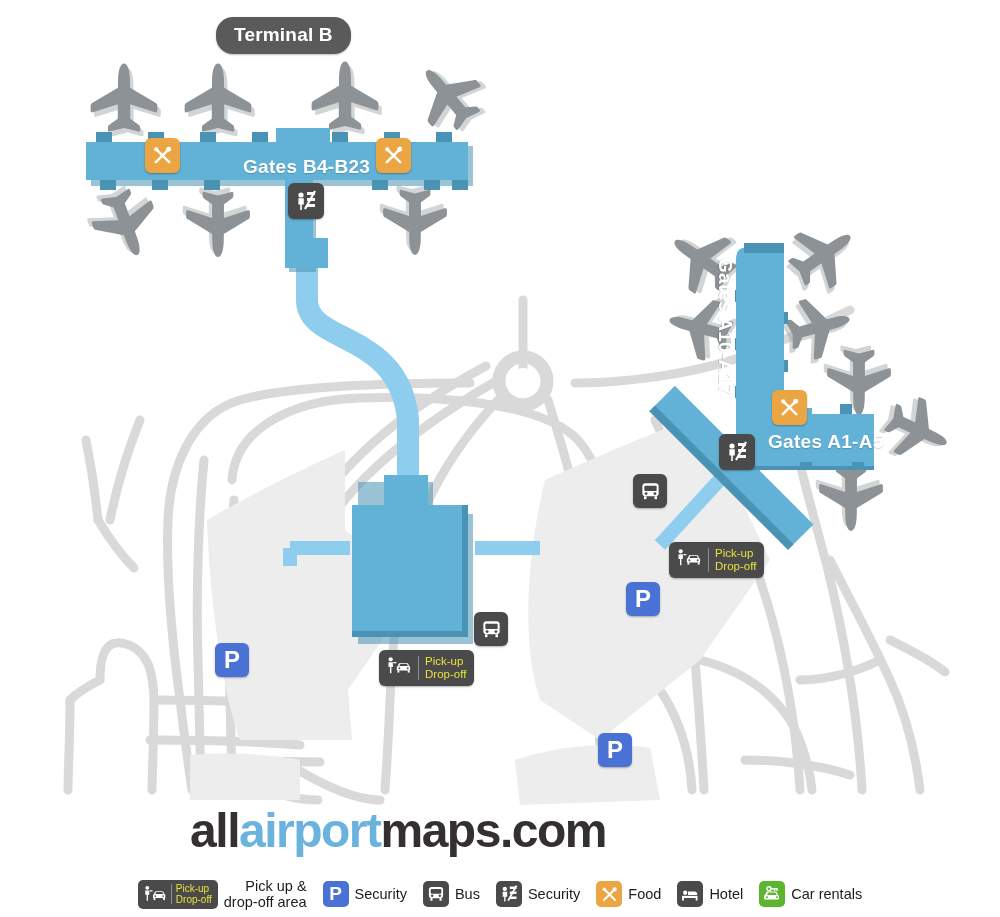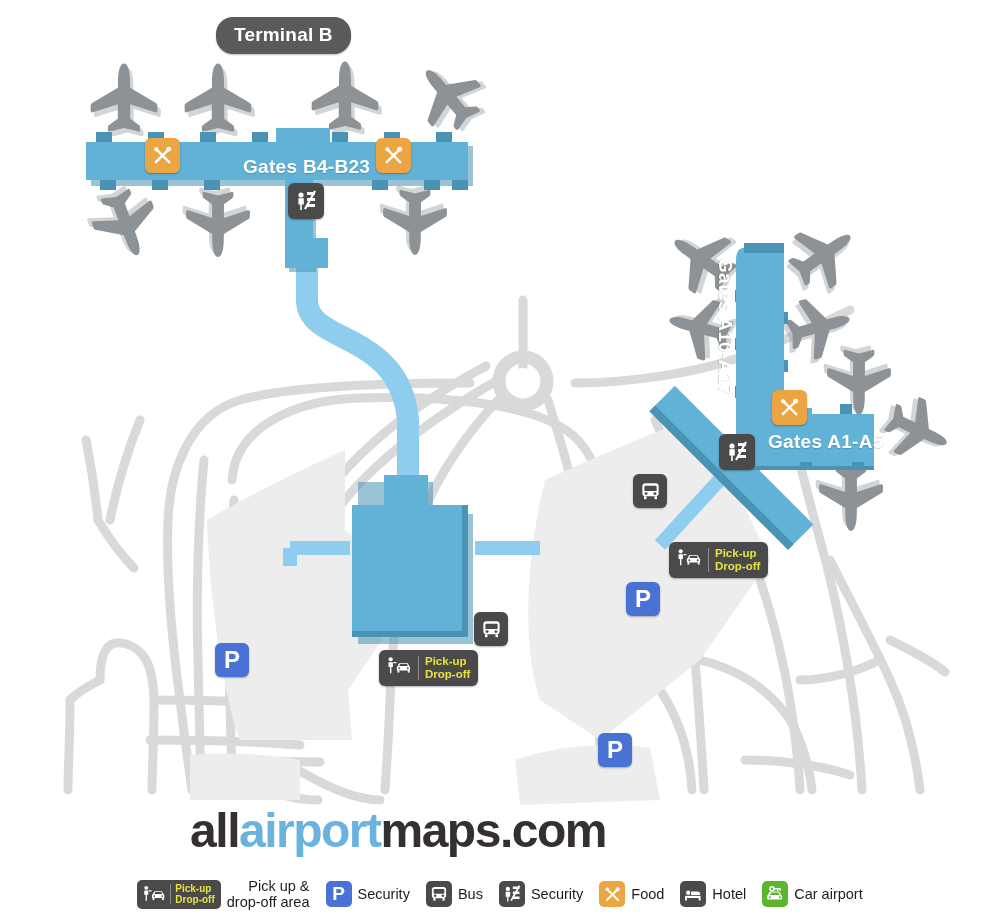--- a/index.html
+++ b/index.html
@@ -54,21 +54,21 @@
   #park-2{left:626px;top:582px;width:34px;height:34px;font-size:24px;}
   #park-3{left:598px;top:733px;width:34px;height:34px;font-size:24px;}
 
   
   .pud-badge{
     position:absolute;background:#4a4a4a;border-radius:6px;
     display:flex;align-items:center;padding:4px 8px 4px 6px;
     box-shadow:0 1px 2px rgba(0,0,0,.3);
   }
   .pud-sep{width:1px;height:24px;background:#8d8d8d;margin:0 6px 0 5px;}
-  .pud-text{color:#e8e23c;font-size:11.5px;font-weight:bold;line-height:13px;white-space:nowrap;}
+  .pud-text{color:#e8e23c;font-size:11.5px;font-weight:normal;line-height:13px;white-space:nowrap;}
   #pud-1{left:379px;top:650px;}
   #pud-2{left:669px;top:542px;}
 
   
   #logo{
     position:absolute;left:0;top:803px;width:796px;text-align:center;
     font-size:48px;font-weight:bold;letter-spacing:-1.5px;
   }
   .logo-dark{color:#33302f;}
   .logo-blue{color:#6ab3de;}
@@ -509,17 +509,17 @@
         <svg width="20" height="20" viewBox="0 0 24 24">
           <path d="M3.6,18.5 c-0.7,0 -1.2,-0.6 -1.2,-1.3 l0,-2.6 c0,-0.7 0.4,-1.3 1.1,-1.5 l1.7,-3.1 c0.4,-0.7 1.1,-1.1 1.9,-1.1 l8.6,0 c0.8,0 1.5,0.4 1.9,1.1 l1.7,3.1 c0.7,0.2 1.1,0.8 1.1,1.5 l0,2.6 c0,0.7 -0.5,1.3 -1.2,1.3 z" fill="#fff"></path>
           <path d="M5.8,13.2 l1.4,-2.5 c0.2,-0.35 0.5,-0.5 0.9,-0.5 l7.4,0 c0.4,0 0.7,0.15 0.9,0.5 l1.4,2.5 z" fill="#5cb52e"></path>
           <circle cx="6" cy="15.8" r="1.2" fill="#5cb52e"></circle>
             <circle cx="18" cy="15.8" r="1.2" fill="#5cb52e"></circle>
           <circle cx="8.4" cy="5.6" r="2.4" fill="none" stroke="#fff" stroke-width="1.8"></circle>
           <path d="M10.6,5.6 h7.6" stroke="#fff" stroke-width="1.8" stroke-linecap="round"></path>
           <path d="M15.2,5.6 v2.2 M18,5.6 v2.2" stroke="#fff" stroke-width="1.6" stroke-linecap="round"></path>
         </svg>
       </div>
-      <div class="legend-text">Car airport</div>
+      <div class="legend-text">Car rentals</div>
     </div>
 
   </div>
 </div>
 
 </body></html>

